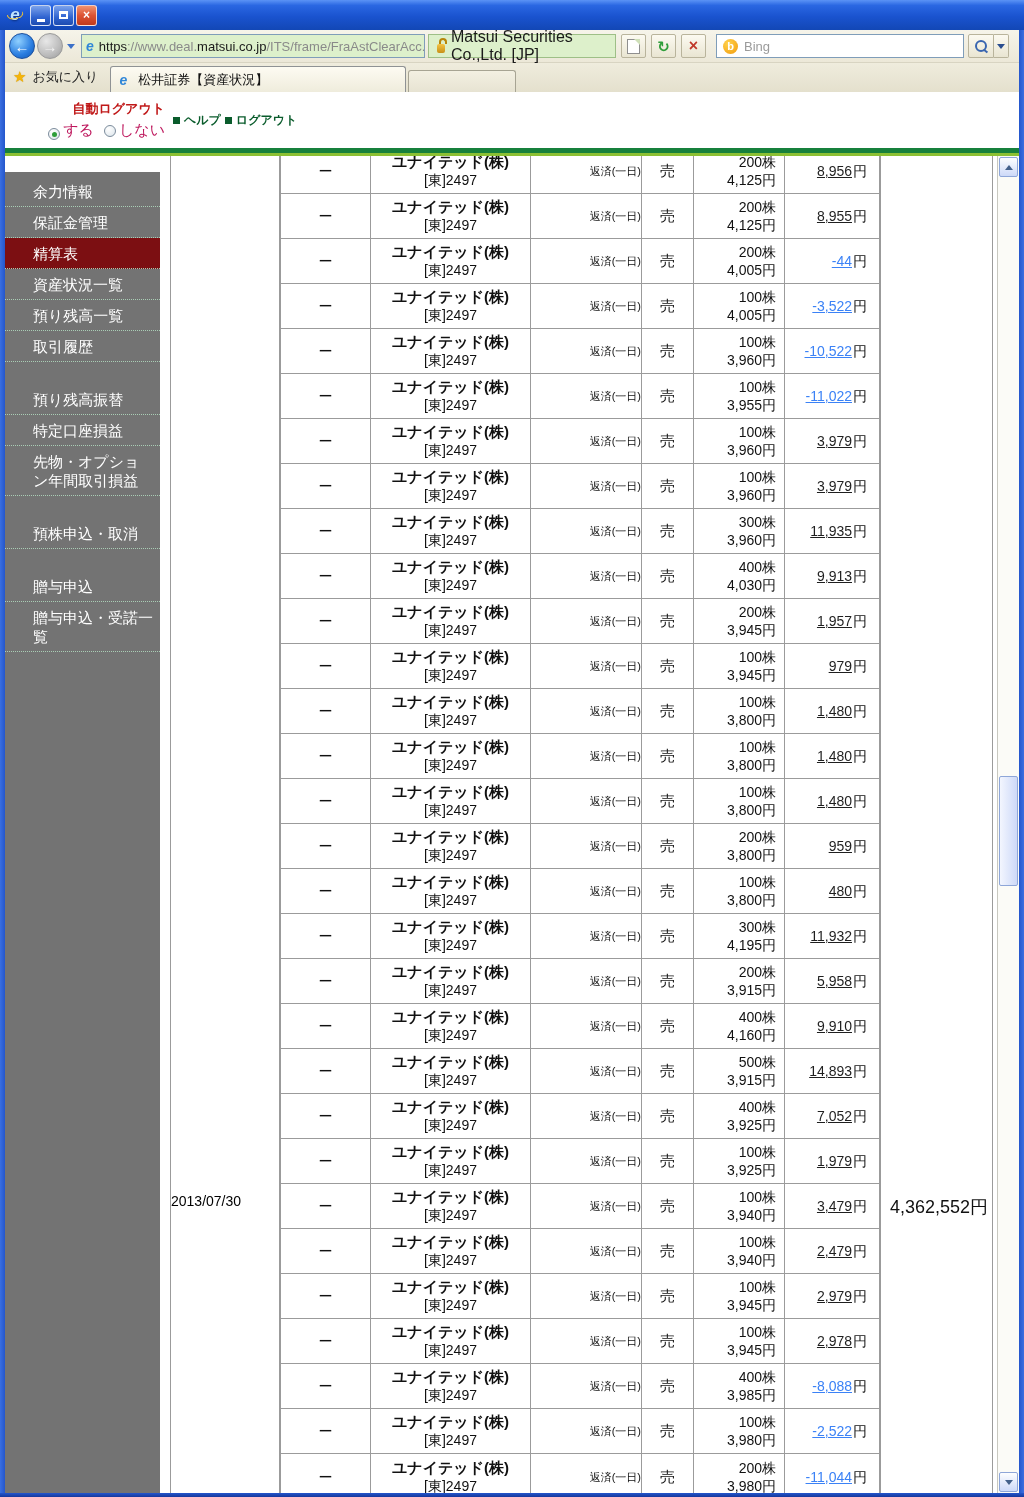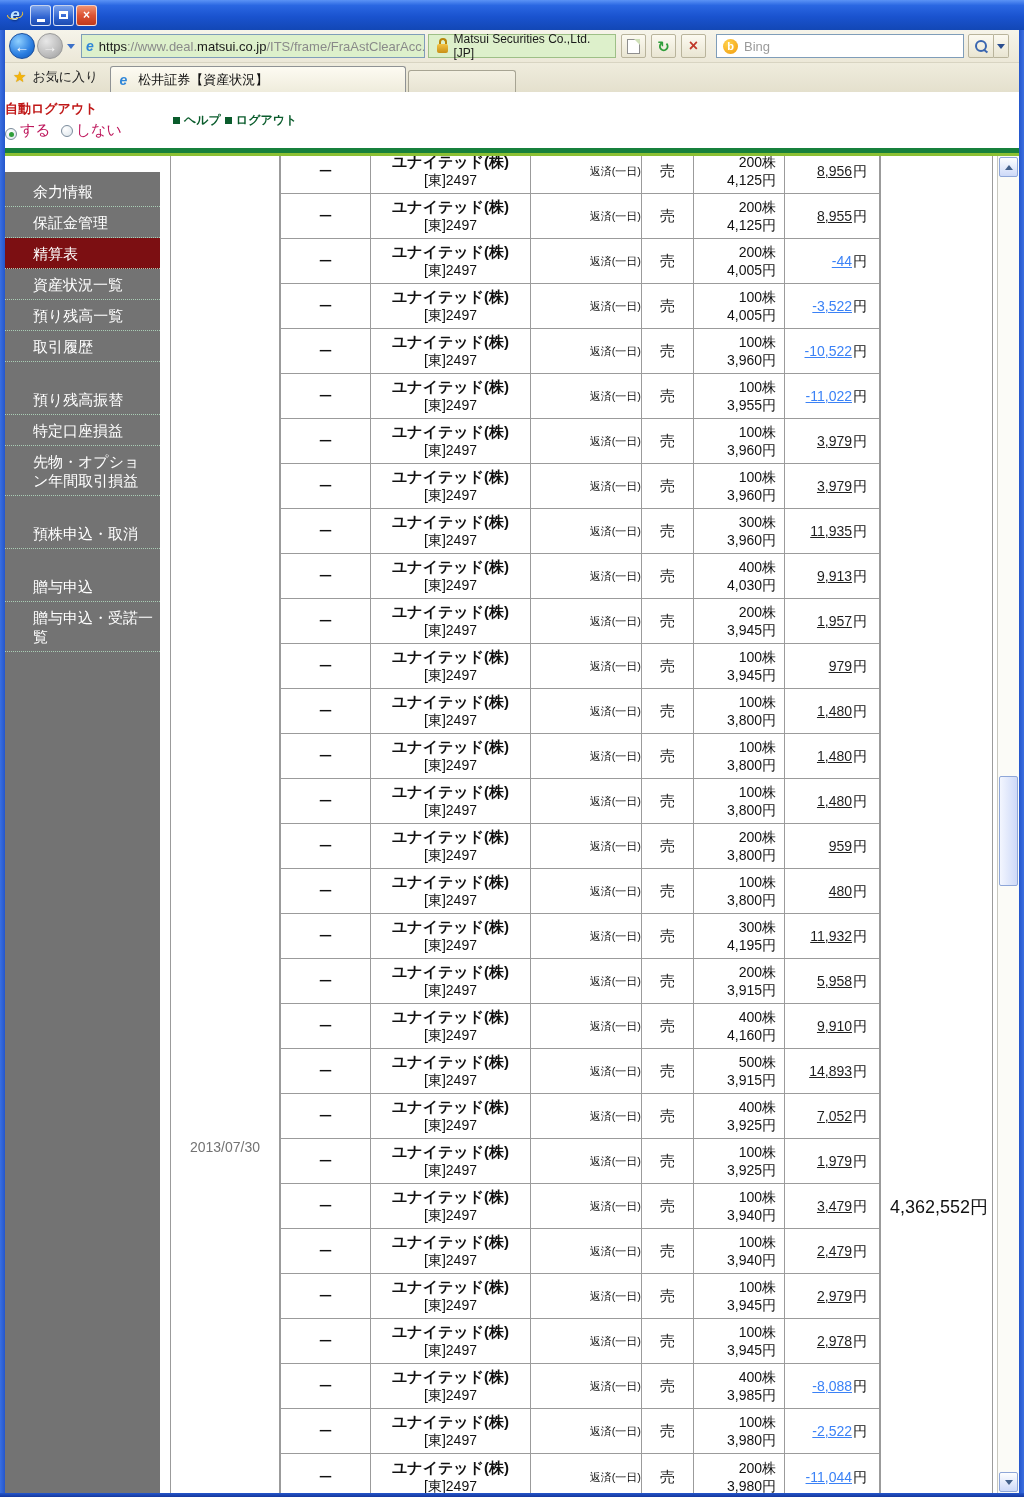--- a/index.html
+++ b/index.html
@@ -43,21 +43,21 @@
   .navbtn.fwd{background:radial-gradient(circle at 35% 30%,#e8e8e8,#bcbcbc 60%,#9a9a9a);color:#f2f2f2;border:1px solid #9a9a9a;box-sizing:border-box;}
   .drop-sm{width:0;height:0;border-left:4px solid transparent;border-right:4px solid transparent;border-top:5px solid #3c70c8;margin:0 6px 0 2px;}
   .addressbar{
     height:24px;background:#ddf0cb;border:1px solid #7f9db9;box-sizing:border-box;
     display:flex;align-items:center;padding:0 2px 0 4px;width:344px;font-size:13px;white-space:nowrap;overflow:hidden;
   }
   .favicon-e{color:#2f86d8;font-weight:bold;font-style:italic;font-size:14px;margin-right:5px;}
   .url-dim{color:#8a8a8a;} .url-strong{color:#1a1a1a;}
   .chev-down{width:0;height:0;border-left:4px solid transparent;border-right:4px solid transparent;border-top:5px solid #2a4d8f;}
   .secbadge{height:24px;background:#ddf0cb;border:1px solid #9ebf87;box-sizing:border-box;display:flex;align-items:center;
-    padding:10px 8px;margin-left:3px;font-size:12px;color:#1a1a1a;gap:6px;width:188px;}
+    padding:10px 8px;margin-left:3px;font-size:16px;color:#1a1a1a;gap:6px;width:188px;}
   .lock{width:11px;height:9px;background:linear-gradient(180deg,#f4c445,#c89018);border-radius:2px;position:relative;margin-top:5px;}
   .lock:before{content:"";position:absolute;left:1.5px;top:-6px;width:8px;height:6px;border:2px solid #b8860b;border-bottom:none;border-radius:5px 5px 0 0;box-sizing:border-box;}
   .tbtn{width:25px;height:24px;border:1px solid #b9b49c;box-sizing:border-box;border-radius:2px;
     background:linear-gradient(180deg,#fcfaf1,#e9e5d2);display:flex;align-items:center;justify-content:center;margin-left:5px;}
   .icon-page{width:11px;height:13px;background:#fff;border:1px solid #8f8f8f;position:relative;}
   .icon-page:after{content:"";position:absolute;right:-1px;top:-1px;border:3px solid #cfe0b8;border-left-color:transparent;border-bottom-color:transparent;}
   .icon-refresh{color:#2f9e3a;font-size:15px;font-weight:bold;line-height:1;}
   .icon-stop{color:#c0392b;font-size:16px;font-weight:bold;line-height:1;}
   .searchbox{height:24px;background:#fff;border:1px solid #7f9db9;box-sizing:border-box;display:flex;align-items:center;
     margin-left:10px;width:248px;padding:0 6px;gap:6px;}
@@ -72,21 +72,21 @@
   
   .tabbar{position:absolute;left:5px;top:63px;width:1014px;height:29px;background:linear-gradient(180deg,#efecdd,#e4e0cd);
     display:flex;align-items:flex-end;box-sizing:border-box;}
   .favzone{display:flex;align-items:center;gap:6px;padding:0 12px 6px 8px;font-size:13px;color:#222;}
   .star{color:#f5b50a;font-size:15px;text-shadow:0 0 1px #b8860b;}
   .tab{height:26px;width:296px;background:linear-gradient(180deg,#fdfbf2,#efecdc);border:1px solid #8f9294;border-bottom:none;
     border-radius:3px 3px 0 0;box-sizing:border-box;display:flex;align-items:center;gap:6px;padding:0 8px;font-size:13px;color:#111;}
   .tabstub{height:22px;width:108px;background:linear-gradient(180deg,#f3f0e2,#e7e3d2);border:1px solid #a7a493;border-bottom:none;border-radius:3px 3px 0 0;box-sizing:border-box;margin-left:2px;}
   
   .sitenav{position:absolute;left:5px;top:92px;width:1014px;height:56px;background:#fff;display:flex;align-items:stretch;}
-  .autolog{width:160px;display:flex;flex-direction:column;align-items:flex-start;justify-content:center;gap:3px;}
+  .autolog{width:160px;display:flex;flex-direction:column;align-items:flex-end;justify-content:center;gap:3px;}
   .autolog .lbl{color:#c01818;font-weight:bold;font-size:13px;}
   .radios{display:flex;align-items:center;gap:10px;font-size:15px;color:#be185d;}
   .radio{width:12px;height:12px;border-radius:50%;border:1px solid #7c8c9c;box-sizing:border-box;background:radial-gradient(circle at 35% 30%,#fff,#dbe4ea);display:inline-flex;align-items:center;justify-content:center;vertical-align:-2px;margin-right:3px;}
   .radio.sel:after{content:"";width:5px;height:5px;border-radius:50%;background:#2f9e3a;}
   .nav-items{display:flex;align-items:stretch;}
   .nav-item{display:flex;align-items:center;padding:0 13px;font-size:15px;font-weight:bold;color:#111;border-left:1px solid #b0b0b0;position:relative;cursor:default;}
   .nav-item:last-child{border-right:1px solid #b0b0b0;}
   .nav-item.active{background:#7c0f12;color:#fff;z-index:3;}
   .nav-item.active:after{content:"";position:absolute;left:-1px;right:-1px;top:100%;height:8px;background:#7c0f12;}
   .navlinks{display:flex;flex-direction:row;justify-content:center;gap:4px;padding-left:8px;}
@@ -97,21 +97,21 @@
   .greenbar .light{height:3px;background:#8cc033;}
   
   .content{position:absolute;left:5px;top:156px;width:1014px;height:1337px;background:#fff;overflow:hidden;}
   .sidebar{position:absolute;left:0;top:16px;width:155px;height:100%;background:#737373;box-sizing:border-box;padding-top:4px;}
   .side-item{color:#fff;font-size:15px;padding:6px 6px 5px 28px;border-bottom:1px dotted #a9cdb5;cursor:pointer;line-height:19px;}
   .side-item.active{background:#7c0f12;}
   .side-item.gap{margin-top:22px;}
   
   .table-area{position:absolute;left:165px;top:-8px;display:flex;align-items:flex-start;}
   .col-date{width:110px;height:1352px;border:1px solid #9b9b9b;box-sizing:border-box;position:relative;background:#fff;}
-  .date-text{position:absolute;top:990px;width:100%;text-align:center;font-size:14px;color:#737373;}
+  .date-text{position:absolute;top:1044px;width:100%;text-align:left;font-size:14px;color:#000000;}
   .rows-wrap{border:1px solid #9b9b9b;width:600px;box-sizing:border-box;background:#fff;}
   .trow{display:flex;height:45px;border-bottom:1px solid #9b9b9b;box-sizing:border-box;}
   .trow:last-child{border-bottom:none;}
   .c{border-right:1px solid #9b9b9b;box-sizing:border-box;display:flex;flex-direction:column;justify-content:center;font-size:14px;color:#111;line-height:18px;}
   .c.dash{width:90px;align-items:center;}
   .c.name{width:160px;align-items:center;}
   .c.name .nm{font-weight:bold;font-size:15px;}
   .c.act{width:111px;align-items:flex-end;font-size:11px;}
   .c.side{width:52px;align-items:center;font-size:15px;}
   .c.qty{width:91px;align-items:flex-end;padding-right:8px;}

